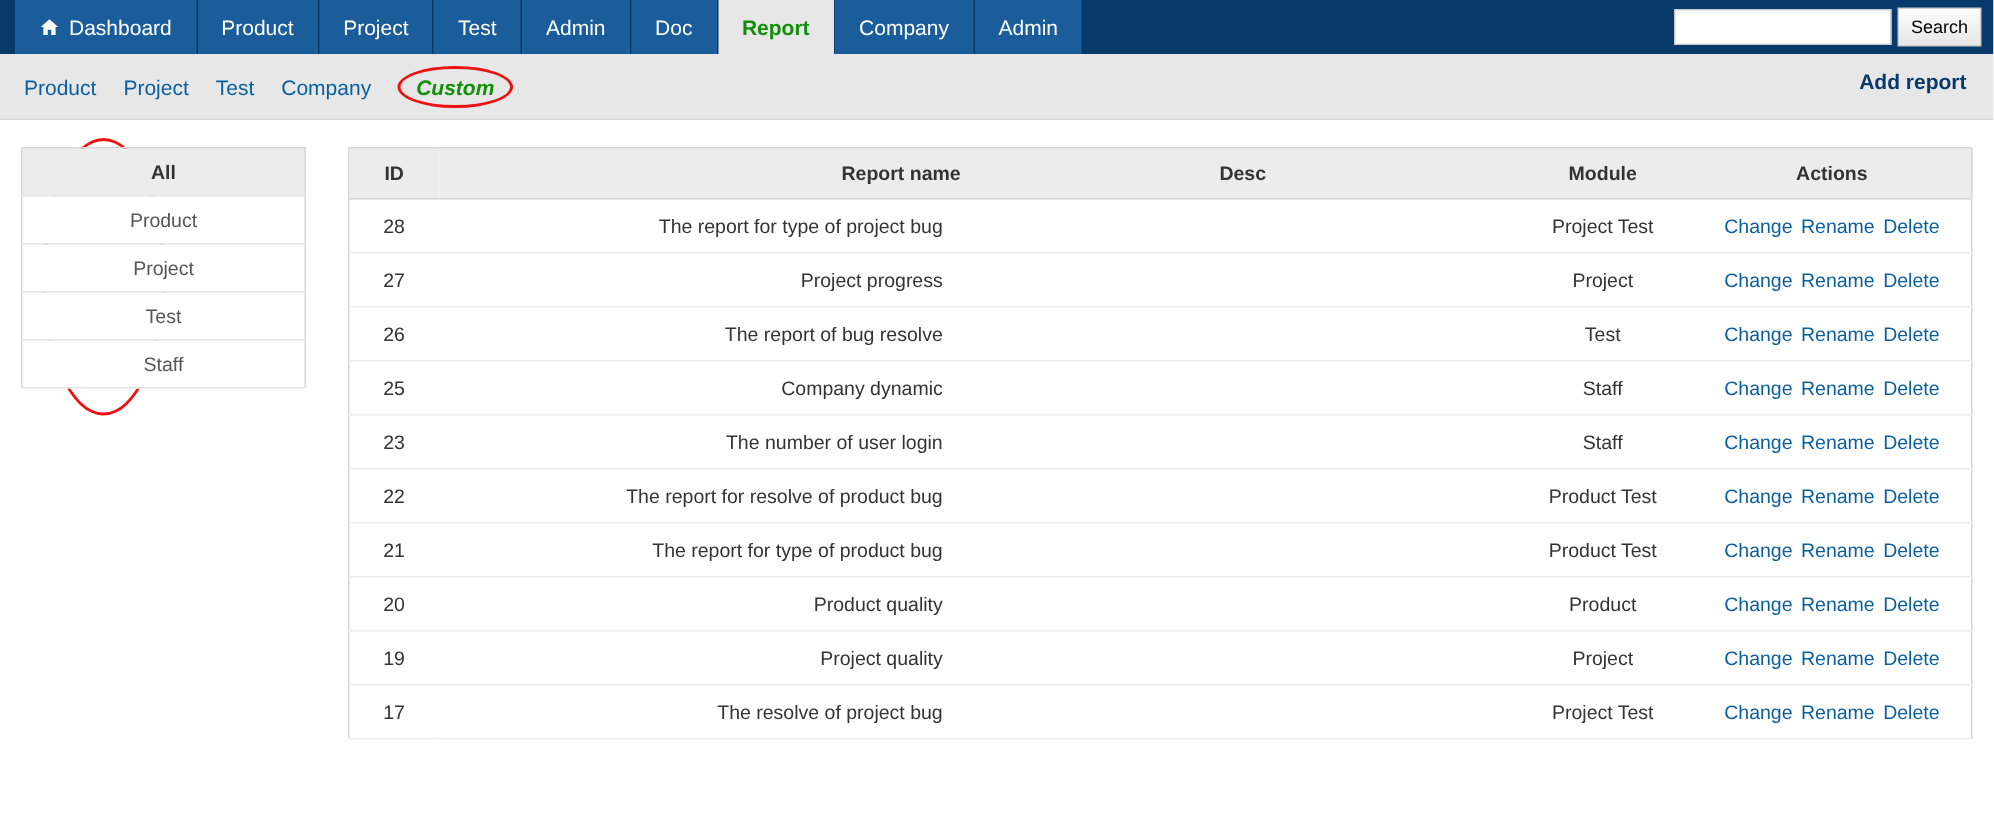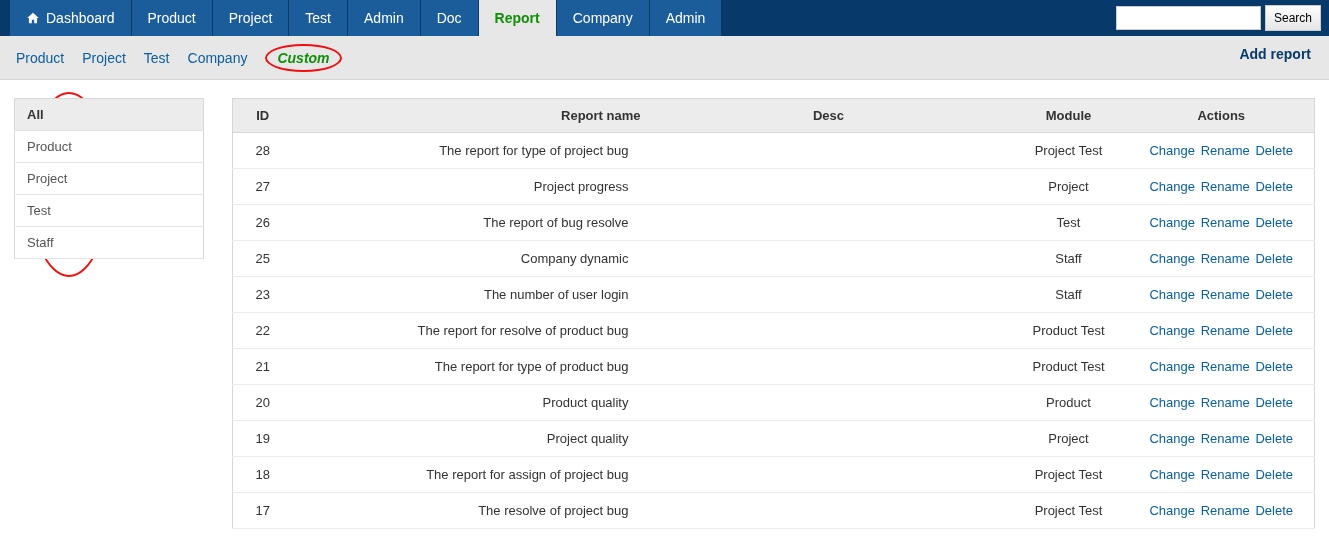--- a/index.html
+++ b/index.html
@@ -114,21 +114,21 @@
     position: relative;
   }
   .sidebar table {
     width: 100%;
     border-collapse: collapse;
     border: 1px solid #d7d7d7;
     position: relative;
     z-index: 2;
   }
   .sidebar th, .sidebar td {
-    text-align: left;
+    text-align: center;
     padding: 8px 12px;
     border-bottom: 1px solid #e4e4e4;
     font-size: 13px;
     background: #fff;
   }
   .sidebar th {
     background: #ececec;
     font-weight: bold;
   }
   .sidebar td {
@@ -324,27 +324,20 @@
             <td class="col-actions"><span class="action-link">Change</span> <span class="action-link">Rename</span> <span class="action-link">Delete</span></td>
           </tr>
           <tr>
             <td class="col-id">19</td>
             <td class="col-name">Project quality</td>
             <td class="col-desc"></td>
             <td class="col-module">Project</td>
             <td class="col-actions"><span class="action-link">Change</span> <span class="action-link">Rename</span> <span class="action-link">Delete</span></td>
           </tr>
           <tr>
-            <td class="col-id">18</td>
-            <td class="col-name">The report for assign of project bug</td>
-            <td class="col-desc"></td>
-            <td class="col-module">Project Test</td>
-            <td class="col-actions"><span class="action-link">Change</span> <span class="action-link">Rename</span> <span class="action-link">Delete</span></td>
-          </tr>
-          <tr>
             <td class="col-id">17</td>
             <td class="col-name">The resolve of project bug</td>
             <td class="col-desc"></td>
             <td class="col-module">Project Test</td>
             <td class="col-actions"><span class="action-link">Change</span> <span class="action-link">Rename</span> <span class="action-link">Delete</span></td>
           </tr>
         </tbody>
     </table>
   </div>
 </div>

